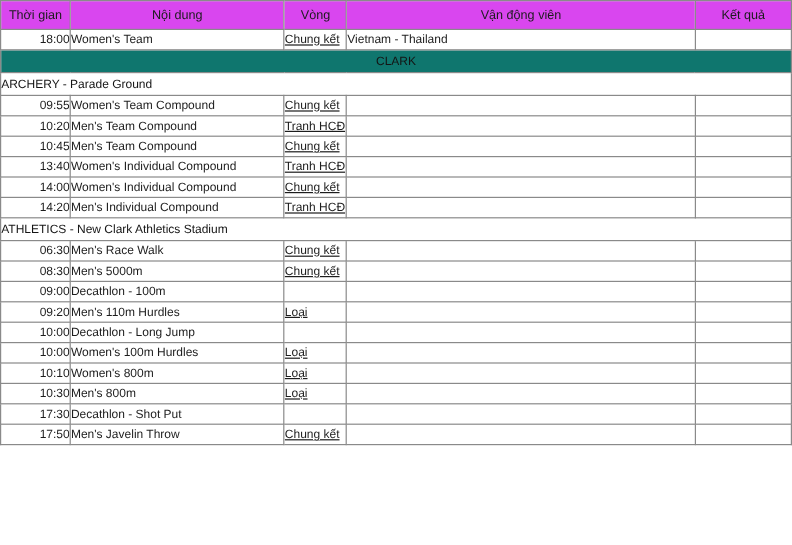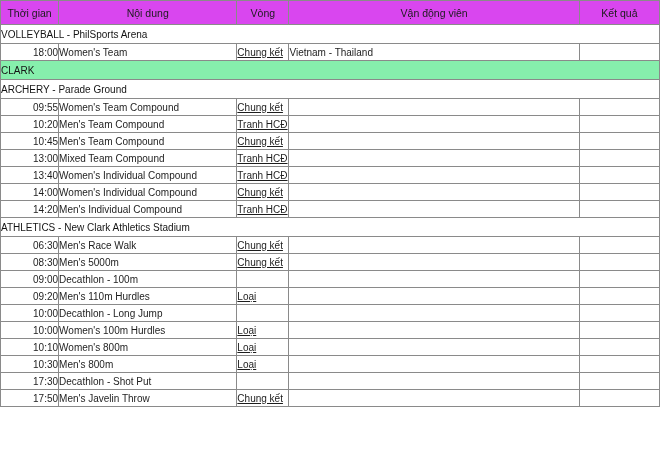--- a/index.html
+++ b/index.html
@@ -93,21 +93,22 @@
   tr.venue-row td,
   tr.sport-row td {
     font-size: 10px;
     font-weight: bold;
     color: #141414;
     text-align: left;
     padding-left: 4px;
     height: 18px;
   }
   tr.venue-row td {
-    background: #86efac;
+    background: #0f766e;
+    text-align: center;
   }
   tr.sport-row td {
     background: #ffffff;
   }
 </style>
 </head>
 <body>
 
 <table id="schedule-table">
   <colgroup>
@@ -120,23 +121,20 @@
   <thead>
     <tr>
       <th>Thời gian</th>
       <th>Nội dung</th>
       <th>Vòng</th>
       <th>Vận động viên</th>
       <th>Kết quả</th>
     </tr>
   </thead>
   <tbody id="table-body">
-      <tr class="sport-row">
-        <td colspan="5">VOLLEYBALL - PhilSports Arena</td>
-      </tr>
       <tr class="event-row">
         <td class="cell-time">18:00</td>
         <td class="cell-content">Women's Team</td>
         <td class="cell-round">Chung kết</td>
         <td class="cell-athlete">Vietnam - Thailand</td>
         <td class="cell-result"></td>
       </tr>
       <tr class="venue-row">
         <td colspan="5">CLARK</td>
       </tr>
@@ -158,27 +156,20 @@
         <td class="cell-result"></td>
       </tr>
       <tr class="event-row">
         <td class="cell-time">10:45</td>
         <td class="cell-content">Men's Team Compound</td>
         <td class="cell-round">Chung kết</td>
         <td class="cell-athlete"></td>
         <td class="cell-result"></td>
       </tr>
       <tr class="event-row">
-        <td class="cell-time">13:00</td>
-        <td class="cell-content">Mixed Team Compound</td>
-        <td class="cell-round">Tranh HCĐ</td>
-        <td class="cell-athlete"></td>
-        <td class="cell-result"></td>
-      </tr>
-      <tr class="event-row">
         <td class="cell-time">13:40</td>
         <td class="cell-content">Women's Individual Compound</td>
         <td class="cell-round">Tranh HCĐ</td>
         <td class="cell-athlete"></td>
         <td class="cell-result"></td>
       </tr>
       <tr class="event-row">
         <td class="cell-time">14:00</td>
         <td class="cell-content">Women's Individual Compound</td>
         <td class="cell-round">Chung kết</td>

